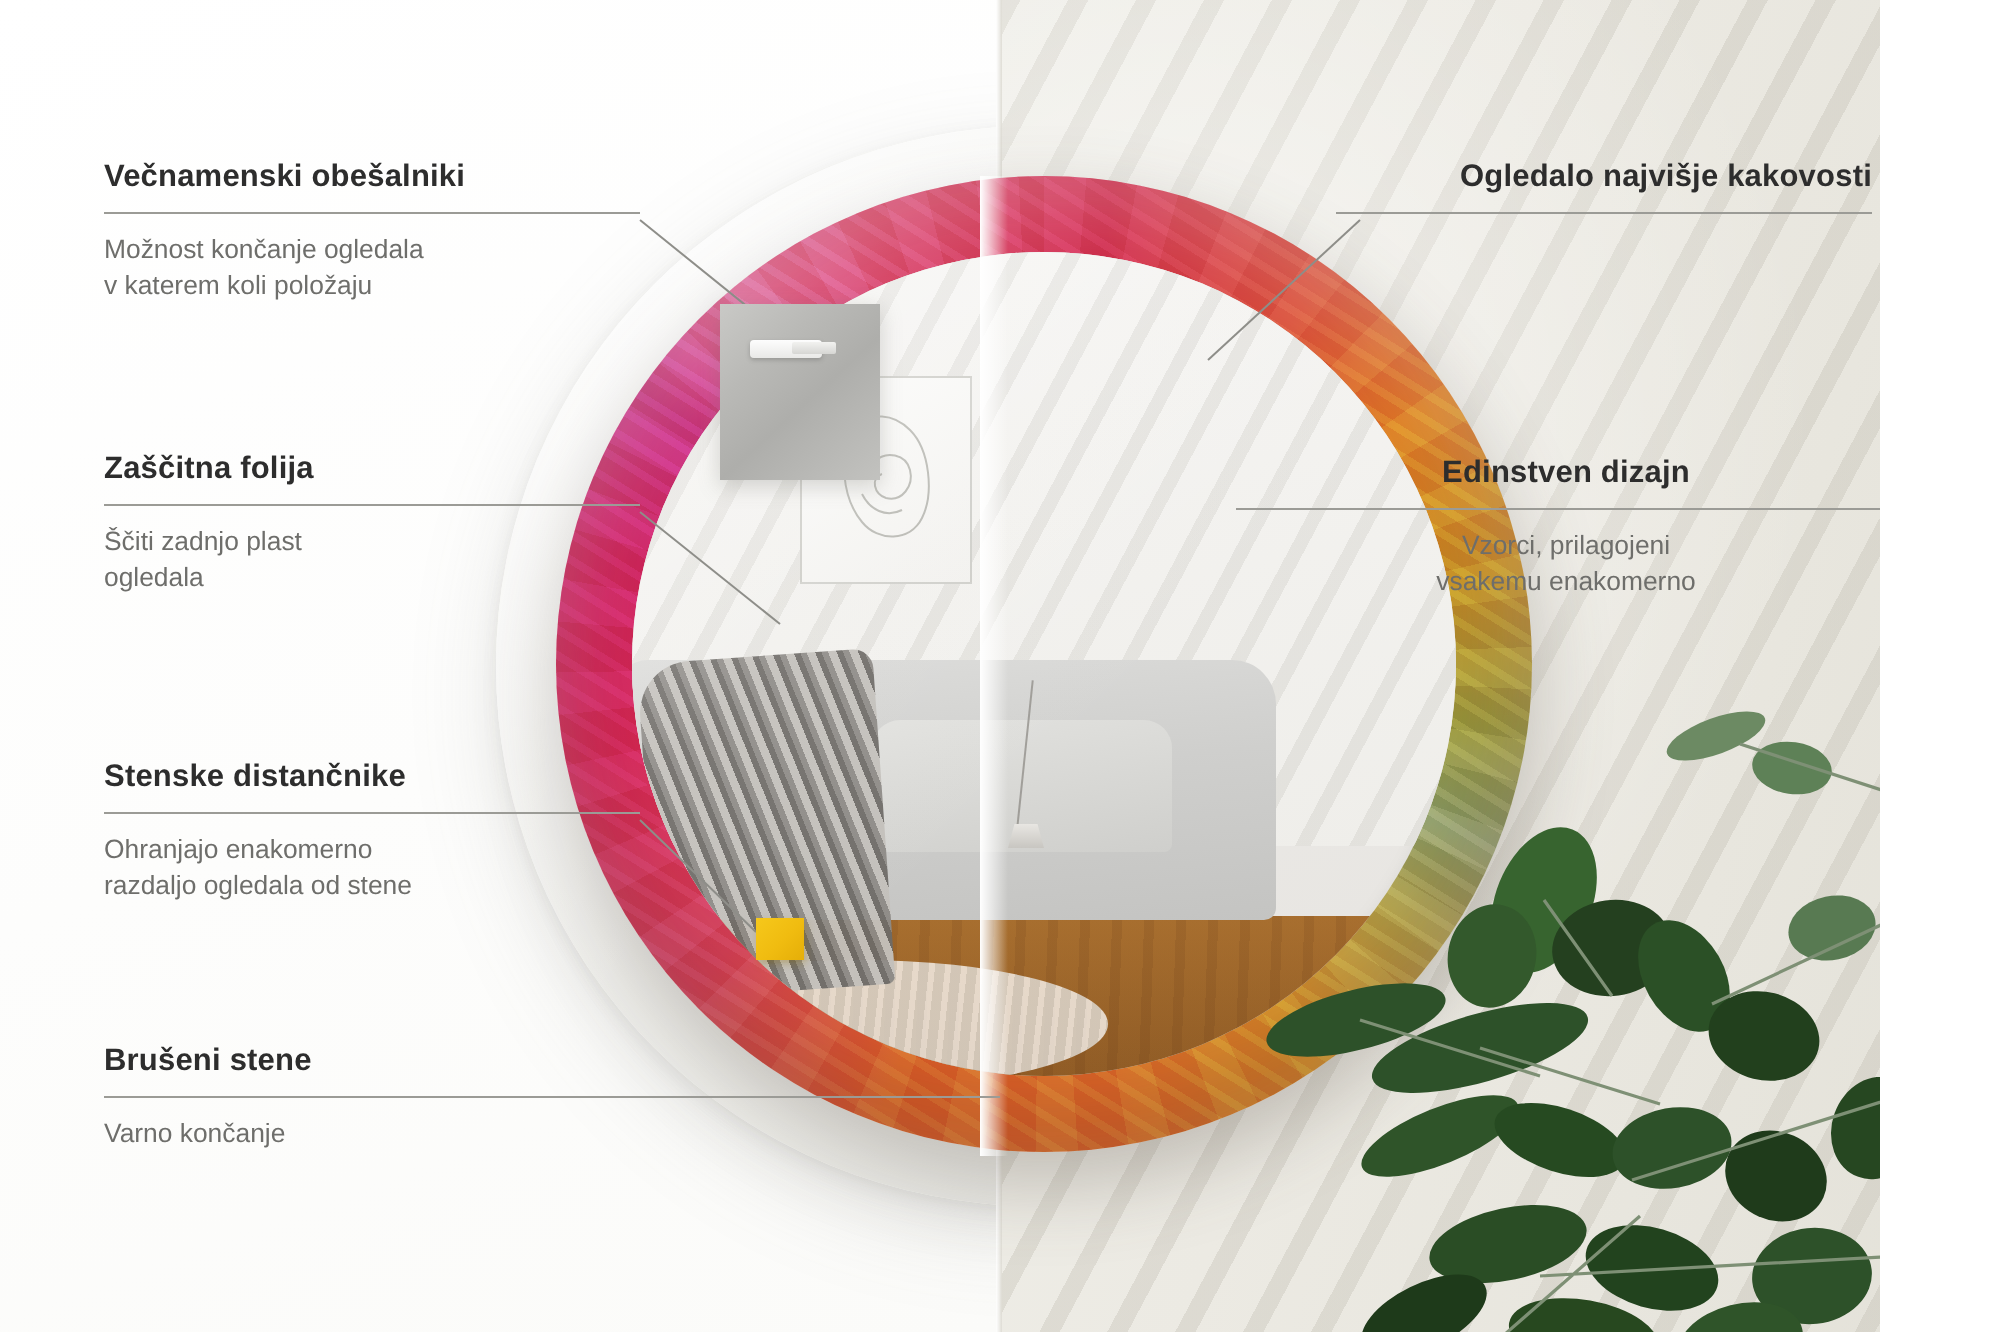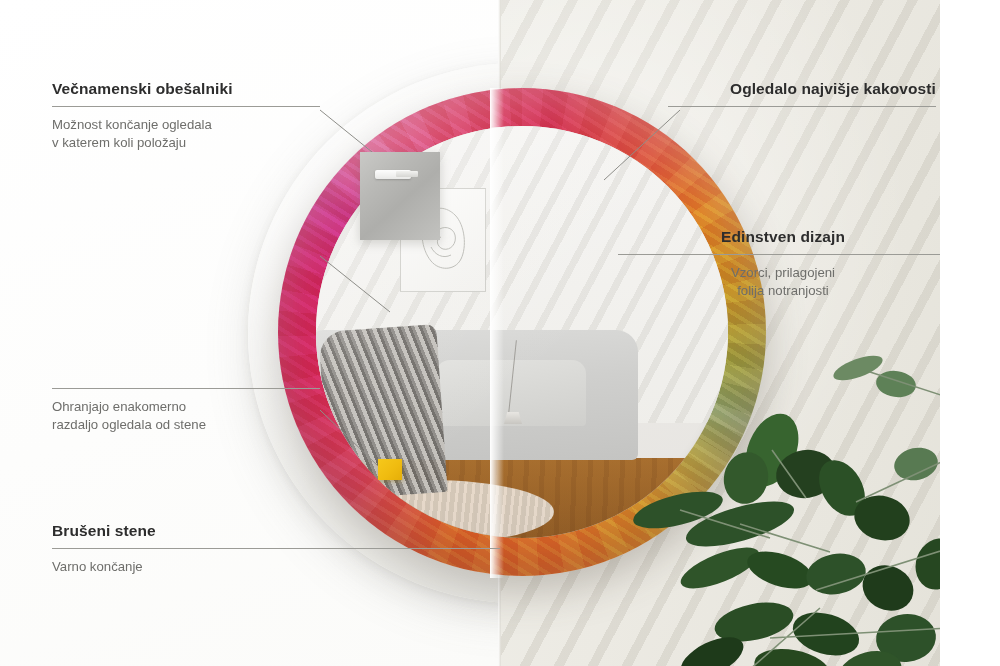--- a/index.html
+++ b/index.html
@@ -289,38 +289,45 @@
   <div class="hanger-clip2"></div>
   <div class="spacer-block"></div>
 
   <div class="callout left" style="left:52px;top:80px;width:268px;">
     <div class="title">Večnamenski obešalniki</div>
     <div class="rule"></div>
     <div class="desc">Možnost končanje ogledala
 v katerem koli položaju</div>
   </div>
 
+  <div class="callout left" style="left:52px;top:226px;width:268px;">
+    <div class="title">Zaščitna folija</div>
+    <div class="rule"></div>
+    <div class="desc">Ščiti zadnjo plast
+ogledala</div>
+  </div>
 
   <div class="callout left" style="left:52px;top:380px;width:268px;">
+    <div class="title">Stenske distančnike</div>
     <div class="rule"></div>
     <div class="desc">Ohranjajo enakomerno
 razdaljo ogledala od stene</div>
   </div>
 
   <div class="callout left" style="left:52px;top:522px;width:448px;">
     <div class="title">Brušeni stene</div>
     <div class="rule"></div>
     <div class="desc">Varno končanje</div>
   </div>
 
   <div class="callout right" style="left:668px;top:80px;width:268px;">
     <div class="title">Ogledalo najvišje kakovosti</div>
     <div class="rule"></div>
   </div>
 
   <div class="callout right" style="left:618px;top:228px;width:330px;text-align:center;">
     <div class="title">Edinstven dizajn</div>
     <div class="rule"></div>
     <div class="desc">Vzorci, prilagojeni
-folija notranjosti</div>
+vsakemu enakomerno</div>
   </div>
 
 </div>
 
 </body></html>

